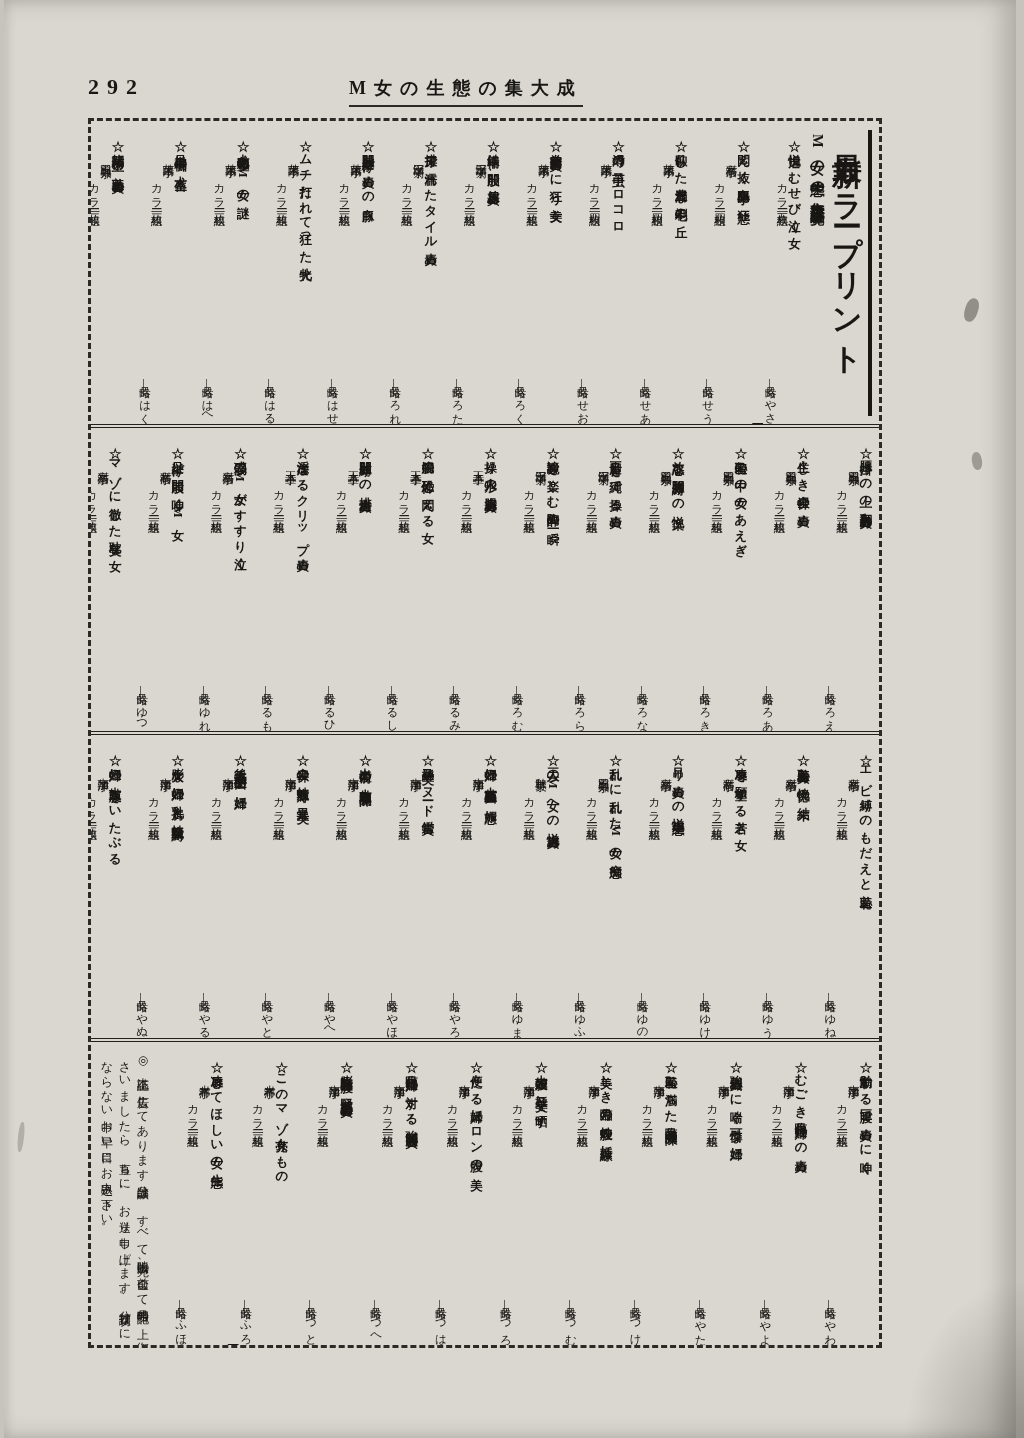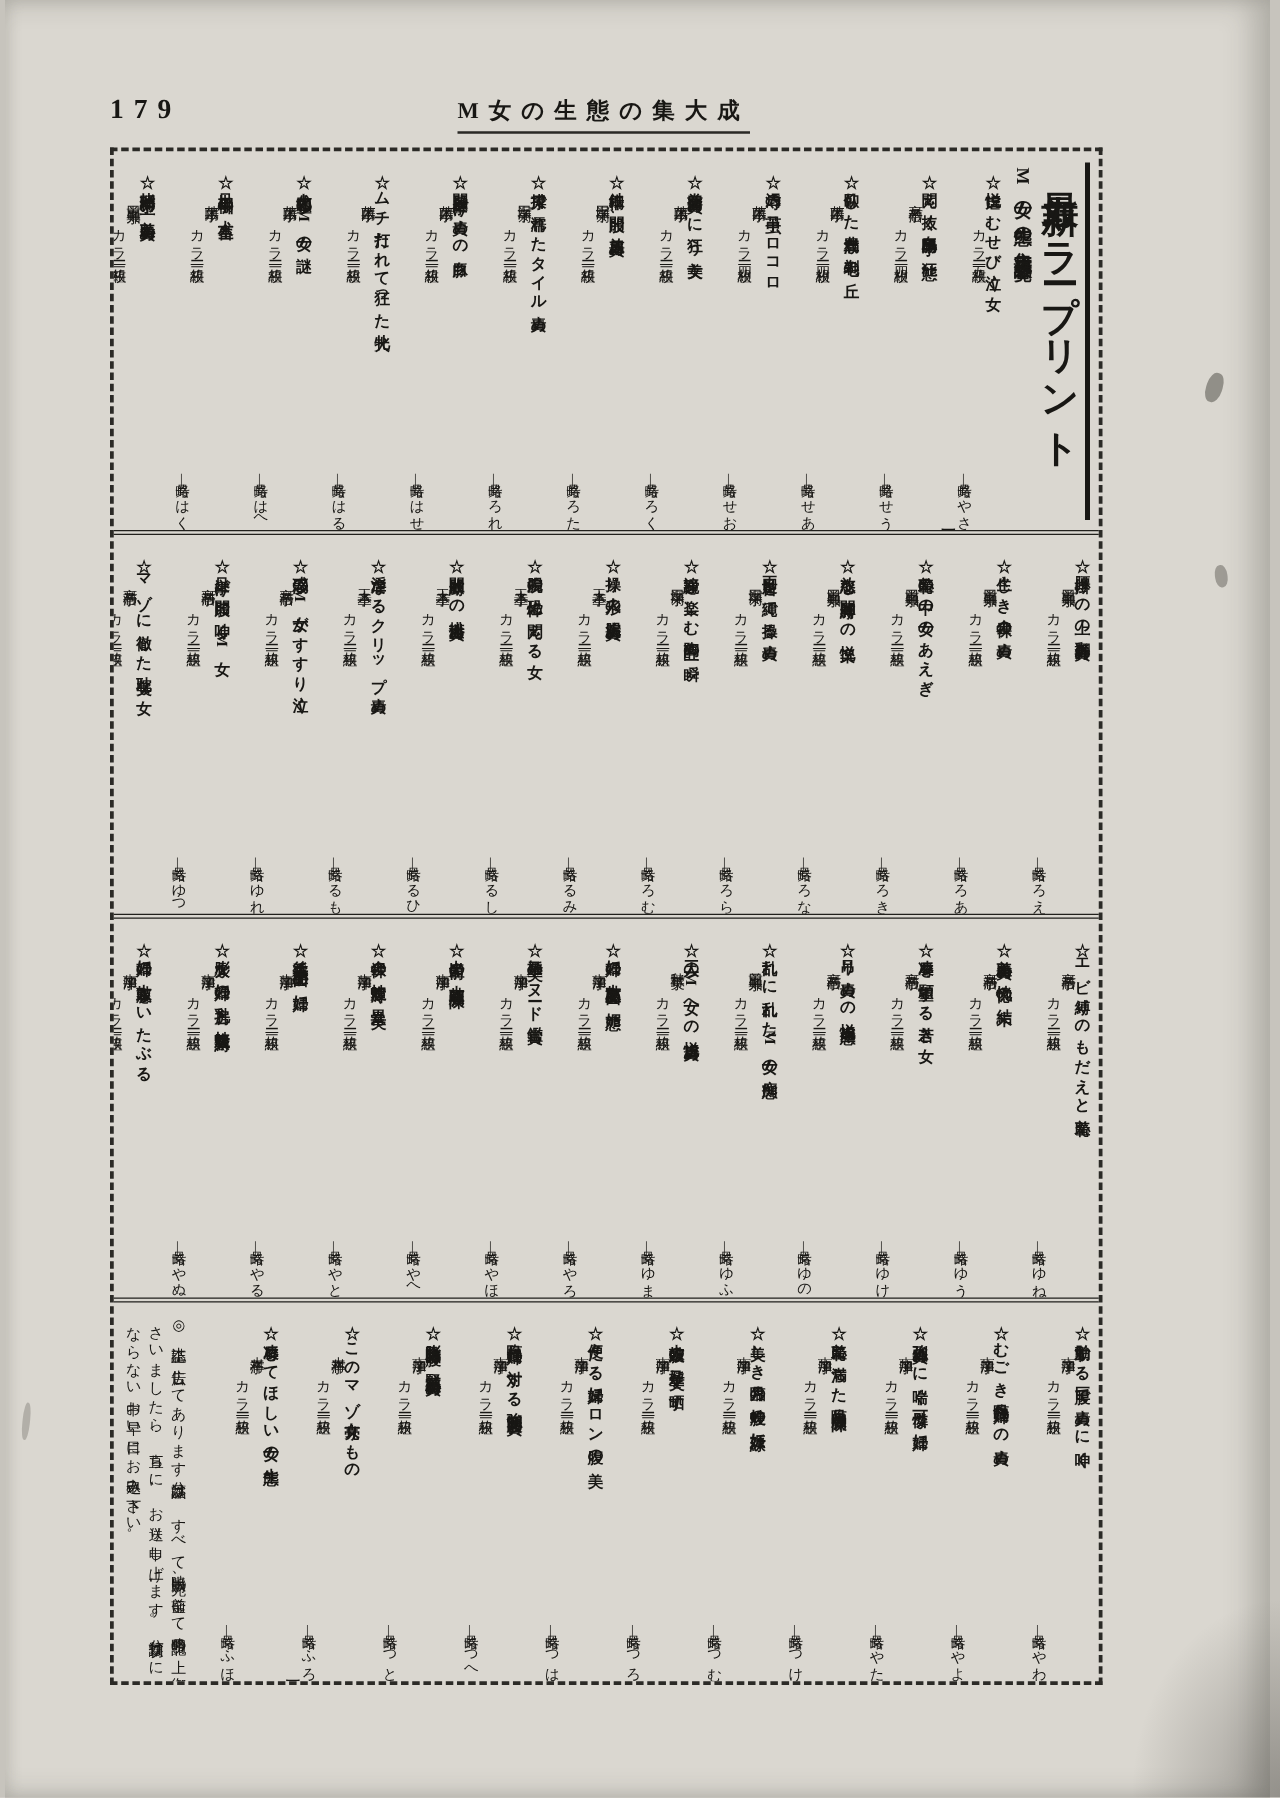--- a/index.html
+++ b/index.html
@@ -13,21 +13,21 @@
     position:absolute;left:4px;top:0;width:1012px;height:1438px;
     background:#dad7d0;
     box-shadow:inset -14px 0 22px rgba(60,58,52,.25), inset 4px 0 10px rgba(60,58,52,.12);
   }
   
   .page-number{
     position:absolute;left:88px;top:74px;
     font-size:22px;font-weight:bold;letter-spacing:8px;
   }
   .doc-title{
-    position:absolute;left:366px;top:76px;
+    position:absolute;left:349px;top:76px;
     font-size:18px;font-weight:bold;letter-spacing:8px;
     border-bottom:2px solid #2a2925;padding-bottom:5px;
   }
   
   .main-box{
     position:absolute;left:88px;top:118px;width:794px;height:1230px;
     box-sizing:border-box;
     border:3px dashed #2b2a26;
     background:#dad7d0;
     display:flex;flex-direction:column;
@@ -85,21 +85,21 @@
   .corner-shade{
     position:absolute;right:0;bottom:0;width:120px;height:160px;
     background:radial-gradient(ellipse at bottom right, rgba(50,48,44,.35), rgba(50,48,44,0) 70%);
   }
 </style>
 </head>
 <body>
 
 <div class="paper"></div>
 
-<div class="page-number">179</div>
+<div class="page-number">292</div>
 <div class="doc-title">M女の生態の集大成</div>
 
 <div class="main-box">
 
   <div class="band">
     <div class="band-row">
       <div class="masthead">
         <div class="m-title">最新カラープリント</div>
         <div class="m-sub">M女の生態の集大成分譲品一覧</div>
       </div>

